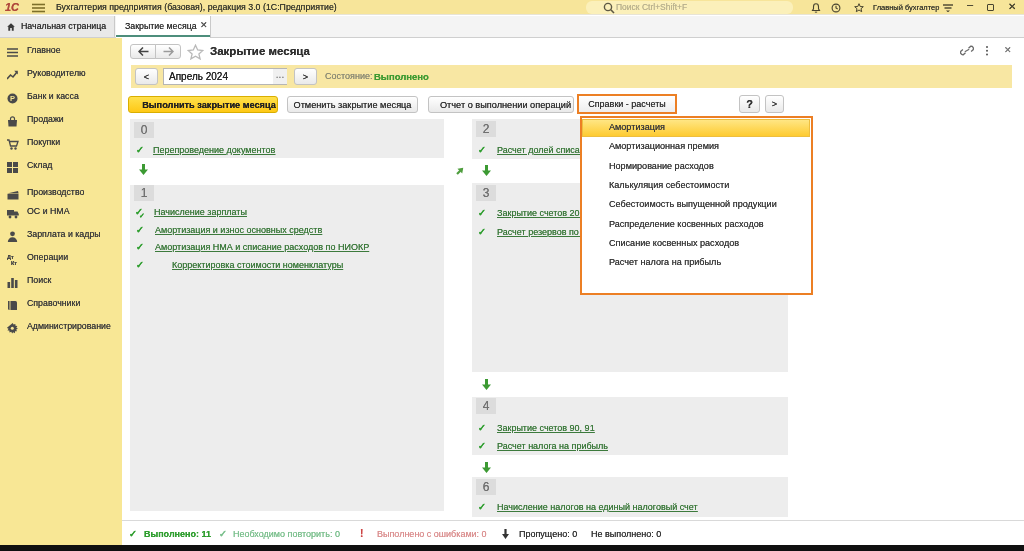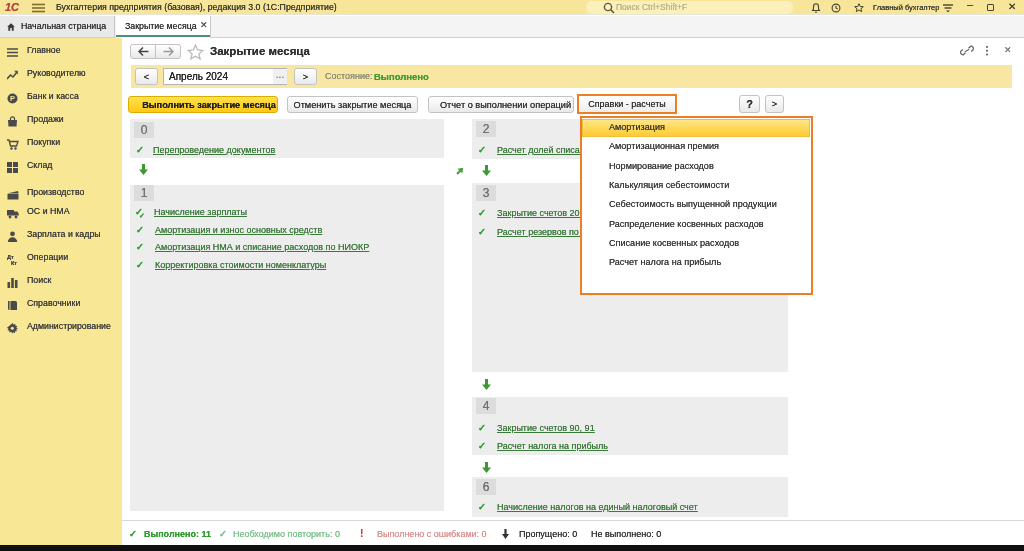--- a/index.html
+++ b/index.html
@@ -233,21 +233,21 @@
 
 <div class="blk" style="left:130px;top:185px;width:314px;height:326px;"></div>
 <div class="chip" style="left:134px;top:185px;">1</div>
 <div class="chk" style="left:135px;top:205px;">✓<span style="font-size:7px;position:relative;left:-4px;top:3px;">✓</span></div>
 <div class="link abs" style="left:154px;top:205px;">Начисление зарплаты</div>
 <div class="chk" style="left:136px;top:223px;">✓</div>
 <div class="link abs" style="left:155px;top:223px;">Амортизация и износ основных средств</div>
 <div class="chk" style="left:136px;top:240px;">✓</div>
 <div class="link abs" style="left:155px;top:240px;">Амортизация НМА и списание расходов по НИОКР</div>
 <div class="chk" style="left:136px;top:258px;">✓</div>
-<div class="link abs" style="left:155px;top:258px;">Корректировка стоимости номенклатуры</div>
+<div class="link abs" style="left:172px;top:258px;">Корректировка стоимости номенклатуры</div>
 
 <div class="blk" style="left:472px;top:119px;width:316px;height:40px;"></div>
 <div class="chip" style="left:476px;top:121px;">2</div>
 <div class="chk" style="left:478px;top:143px;">✓</div>
 <div class="link abs" style="left:497px;top:143px;">Расчет долей списания косвенных расходов</div>
 
 <svg class="abs" style="left:455px;top:166px;" width="10" height="10">
     <g transform="rotate(45 5 5)" fill="#4f9e3e">
       <rect x="3.9" y="4.6" width="2.2" height="4.6"></rect>
       <path d="M5 0.4 L1.6 5.2 L8.4 5.2 Z"></path>

